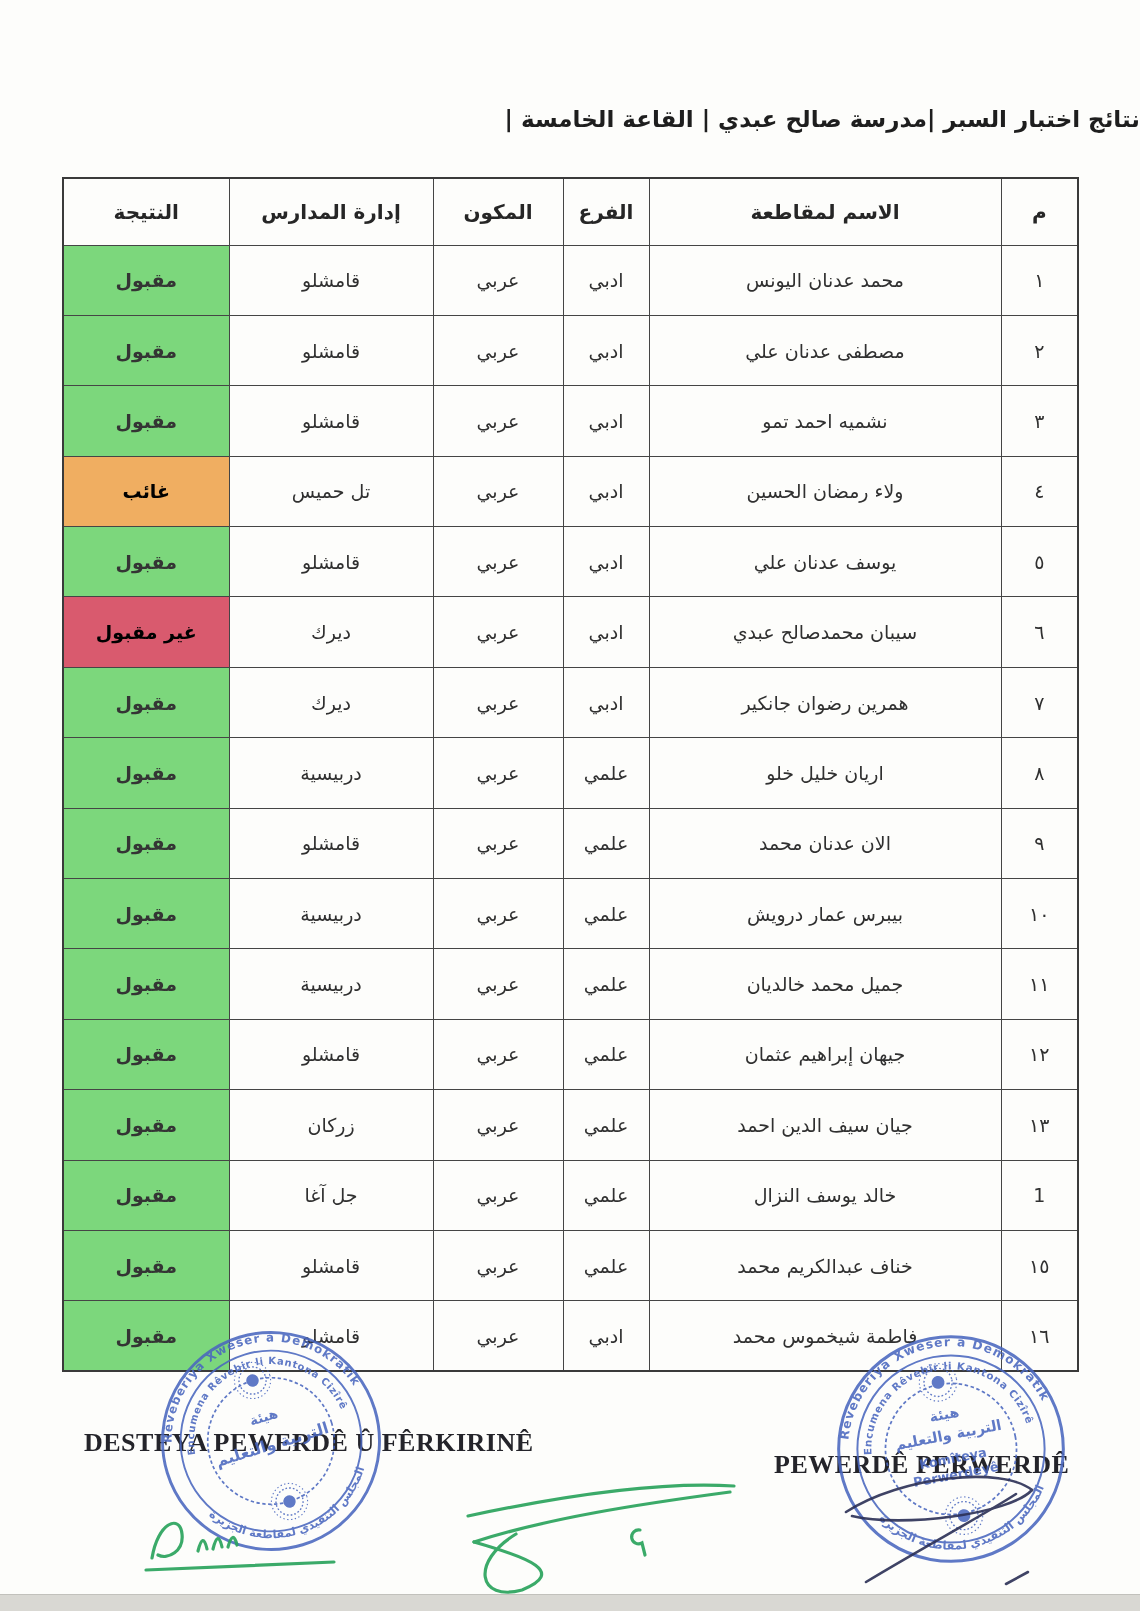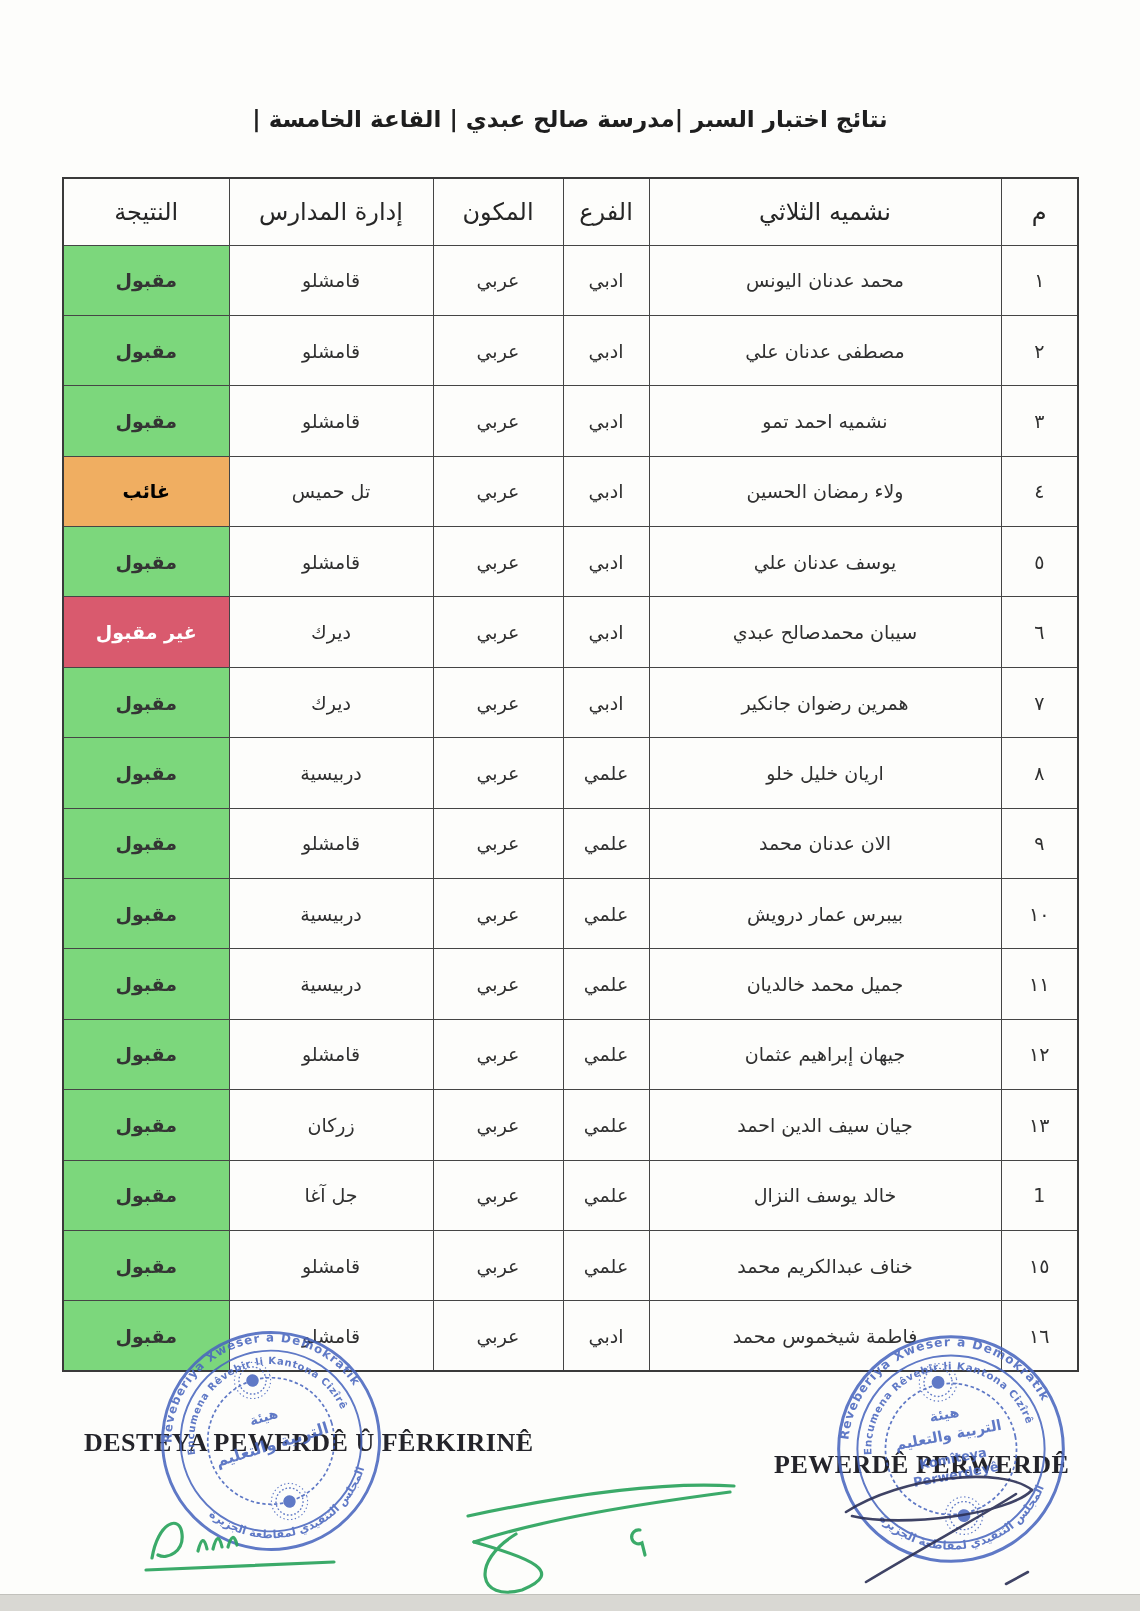--- a/index.html
+++ b/index.html
@@ -5,40 +5,40 @@
   html,body{margin:0;padding:0;}
   body{
     width:1140px;height:1611px;position:relative;
     background:#fdfdfb;
     font-family:"DejaVu Sans",sans-serif;
     color:#2e2e2e;
     overflow:hidden;
   }
   .page-title{
     position:absolute;top:106px;left:0;width:1140px;
-    text-align:center;direction:rtl;
+    direction:rtl;
     font-size:23px;font-weight:700;color:#1e1e1e;
     letter-spacing:0;
   }
   table.results{
     position:absolute;left:62px;top:177px;
     width:1015px;border-collapse:collapse;table-layout:fixed;
     border:2.5px solid #3a3a3a;
     background:transparent;
   }
   table.results th, table.results td{
     border:1.6px solid #454545;
     text-align:center;vertical-align:middle;
     padding:0 6px;
     font-size:19px;color:#303030;
     overflow:hidden;white-space:nowrap;
   }
   table.results thead tr{height:67px;}
   table.results tbody tr{height:70.4px;}
-  table.results th{font-weight:400;font-size:24px;color:#262626;background:#fdfdfb;}
+  table.results th{font-weight:700;font-size:20px;color:#262626;background:#fdfdfb;}
   td.c-result{font-weight:700;}
   td.c-name{font-size:19px;margin-top:17px;}
   td.c-no{font-size:18px;}
   .footer-label{
     position:absolute;
     font-family:"Liberation Serif","DejaVu Serif",serif;
     font-weight:700;color:#24242a;font-size:26px;letter-spacing:0.5px;
     white-space:nowrap;
   }
   #footer-left{left:84px;top:1428px;text-align:center;}
@@ -62,21 +62,21 @@
     <col style="width:77px">
       <col style="width:352px">
       <col style="width:86px">
     <col style="width:130px">
       <col style="width:204px">
       <col style="width:166px">
   </colgroup>
   <thead>
     <tr>
       <th>م</th>
-      <th>نشميه الثلاثي</th>
+      <th>الاسم لمقاطعة</th>
       <th>الفرع</th>
       <th>المكون</th>
       <th>إدارة المدارس</th>
       <th>النتيجة</th>
     </tr>
   </thead>
   <tbody id="results-body">
       <tr>
     <td class="c-no">١</td>
     <td class="c-name">محمد عدنان اليونس</td>
@@ -116,21 +116,21 @@
     <td class="c-comp">عربي</td>
     <td class="c-admin">قامشلو</td>
     <td class="c-result" style="background: rgb(124, 215, 124); color: rgb(52, 52, 52);">مقبول</td>
   </tr>
       <tr>
     <td class="c-no">٦</td>
     <td class="c-name">سيبان محمدصالح عبدي</td>
     <td class="c-branch">ادبي</td>
     <td class="c-comp">عربي</td>
     <td class="c-admin">ديرك</td>
-    <td class="c-result" style="background: rgb(217, 90, 110); color: #ffffff;">غير مقبول</td>
+    <td class="c-result" style="background: rgb(217, 90, 110); color: #000000;">غير مقبول</td>
   </tr>
       <tr>
     <td class="c-no">٧</td>
     <td class="c-name">همرين رضوان جانكير</td>
     <td class="c-branch">ادبي</td>
     <td class="c-comp">عربي</td>
     <td class="c-admin">ديرك</td>
     <td class="c-result" style="background: rgb(124, 215, 124); color: rgb(52, 52, 52);">مقبول</td>
   </tr>
       <tr>

